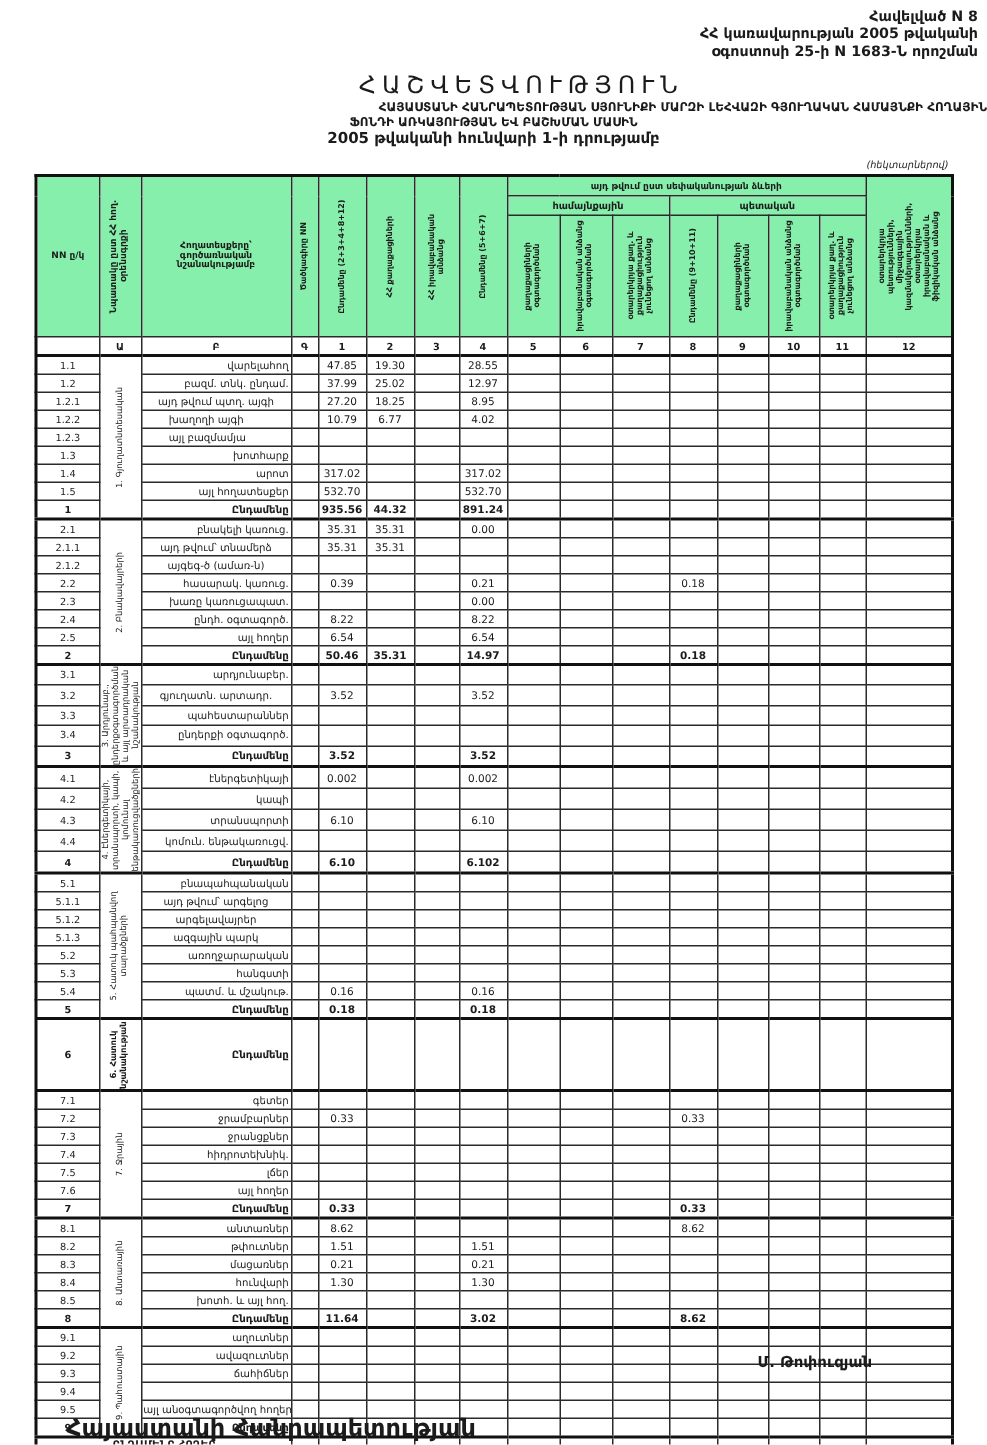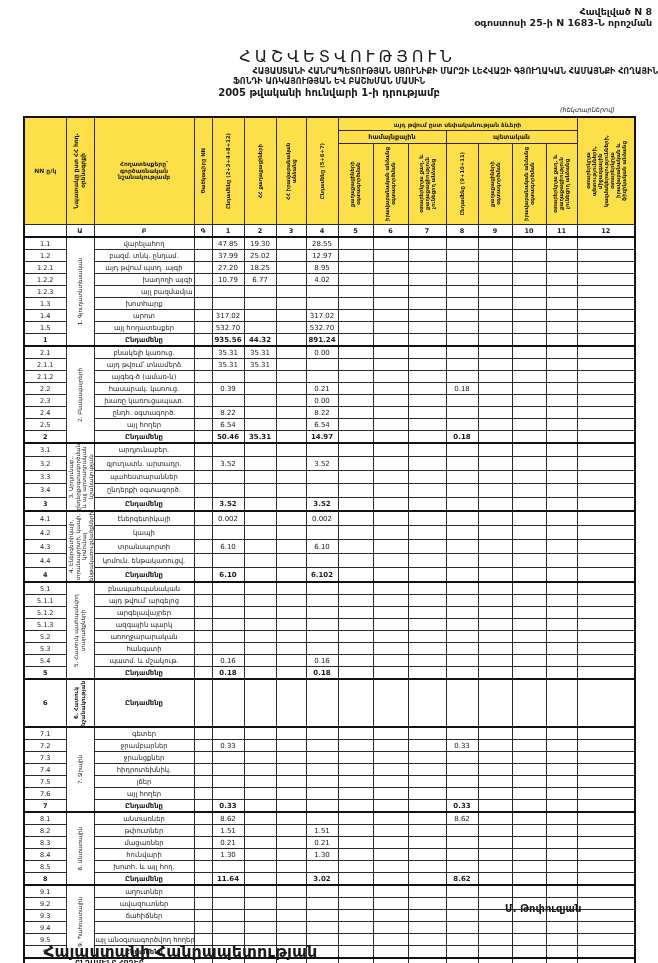--- a/index.html
+++ b/index.html
@@ -7,56 +7,57 @@
     width:658px;height:963px;background:#ffffff;color:#1b1b1b;
     font-family:"DejaVu Sans",sans-serif;overflow:hidden;position:relative;
   }
   .appendix{position:absolute;top:6px;left:300px;width:352px;text-align:right;
     font-size:9.5px;font-weight:bold;line-height:1.2;}
   .titleblock{position:absolute;top:47px;left:0;width:658px;text-align:center;line-height:1.25;}
   .t1{font-size:16px;font-weight:normal;letter-spacing:4px;padding-left:37px;}
   .t2{font-size:8px;font-weight:bold;text-align:right;}
   .t3{font-size:8px;font-weight:bold;}
   .t4{font-size:10px;font-weight:bold;}
-  .units{position:absolute;top:106px;left:560px;width:90px;font-size:6.5px;font-style:italic;text-align:left;}
+  .units{position:absolute;top:106px;left:560px;width:90px;font-size:6.5px;font-style:italic;text-align:center;}
 
   table.land{position:absolute;top:116px;left:23px;width:612px;border-collapse:collapse;table-layout:fixed;}
   table.land th,table.land td{border:1px solid #2a2a2a;padding:0 1px;overflow:hidden;}
   table.land{border:2px solid #111;}
-  thead th{font-weight:bold;background:#fde047;}
+  thead th{font-weight:bold;background:#86efac;}
   .gbar{font-size:6px;height:12px;}
   .gbar2{font-size:6.5px;height:12px;}
   .hh{font-size:6px;line-height:1.1;text-align:center;vertical-align:middle;}
   .vh{writing-mode:vertical-rl;transform:rotate(180deg);margin:0 auto;
       font-size:5.3px;line-height:1.15;max-height:78px;display:block;white-space:normal;}
   .vh.big{font-size:6px;}
   th.tallhead{height:80px;vertical-align:middle;}
   .idx td{font-size:6.5px;text-align:center;height:11px;font-weight:bold;}
   tbody td{font-size:6.8px;height:11px;}
   td.rownum{text-align:center;font-size:6.5px;}
   td.secv{text-align:center;vertical-align:middle;}
   .svl{writing-mode:vertical-rl;transform:rotate(180deg);margin:0 auto;
        font-size:5.6px;line-height:1.2;display:block;max-height:110px;}
-  td.name{text-align:center;padding-left:2px;white-space:nowrap;}
+  td.name{text-align:right;padding-left:2px;white-space:nowrap;}
   td.name.i1{text-align:center;}
-  td.name.i2{text-align:right;padding-left:18px;margin-top:32px;}
+  td.name.i2{text-align:left;padding-left:18px;margin-top:32px;}
   td.num{text-align:center;font-size:7px;}
   tr.totalrow td{font-weight:bold;}
   tr.secstart td{border-top:2px solid #111;}
   tr.tall td{height:46px;}
   tr.grand td{border-top:2px solid #111;border-bottom:2px solid #111;height:15px;font-weight:bold;}
   td.grandlab{font-size:7px;text-align:center;}
   .footer{position:absolute;top:942px;left:44px;font-size:16px;font-weight:bold;line-height:1.25;}
   .sig{position:absolute;top:903px;left:505px;font-size:10px;font-weight:bold;}
 </style>
 </head>
 <body>
 
 <div class="appendix">
   <div>Հավելված N 8</div>
+  <div>ՀՀ կառավարության 2005 թվականի</div>
   <div>օգոստոսի 25-ի N 1683-Ն որոշման</div>
 </div>
 
 <div class="titleblock">
   <div class="t1">ՀԱՇՎԵՏՎՈՒԹՅՈՒՆ</div>
   <div class="t2">ՀԱՅԱՍՏԱՆԻ ՀԱՆՐԱՊԵՏՈՒԹՅԱՆ ՍՅՈՒՆԻՔԻ ՄԱՐԶԻ ԼԵՀՎԱԶԻ ԳՅՈՒՂԱԿԱՆ ՀԱՄԱՅՆՔԻ ՀՈՂԱՅԻՆ</div>
   <div class="t3">ՖՈՆԴԻ ԱՌԿԱՅՈՒԹՅԱՆ ԵՎ ԲԱՇԽՄԱՆ ՄԱՍԻՆ</div>
   <div class="t4">2005 թվականի հունվարի 1-ի դրությամբ</div>
 </div>
 

